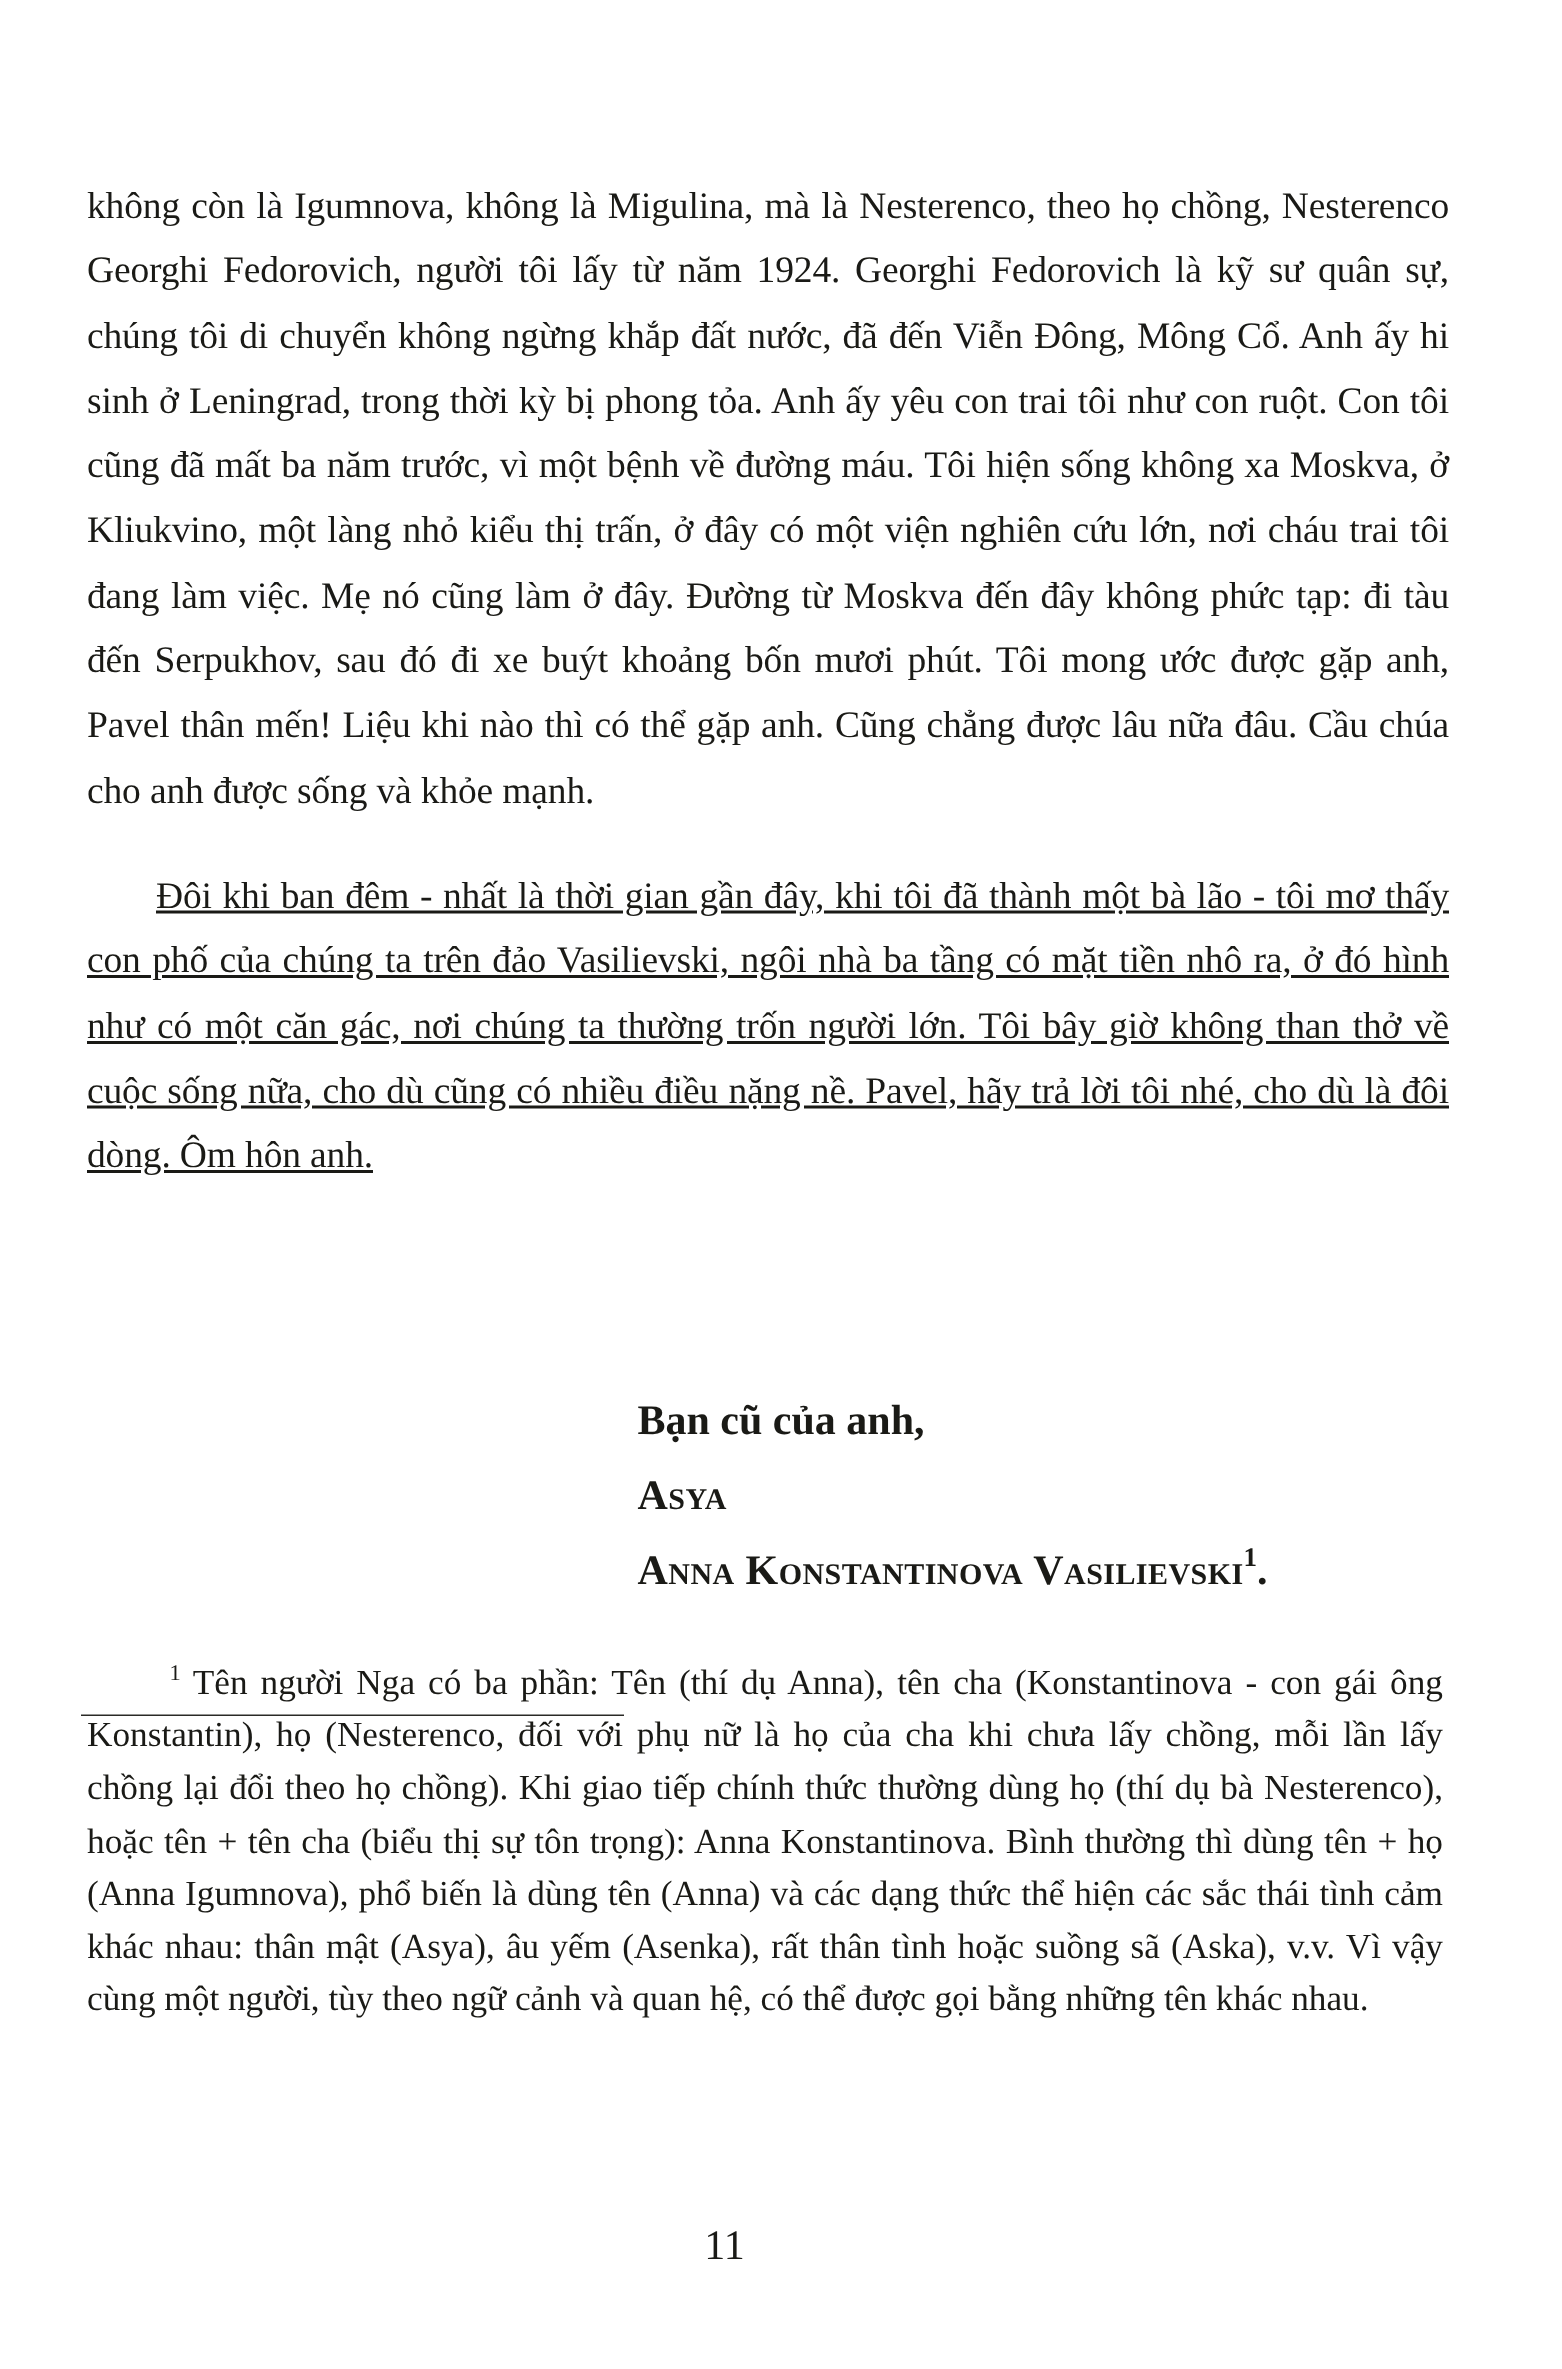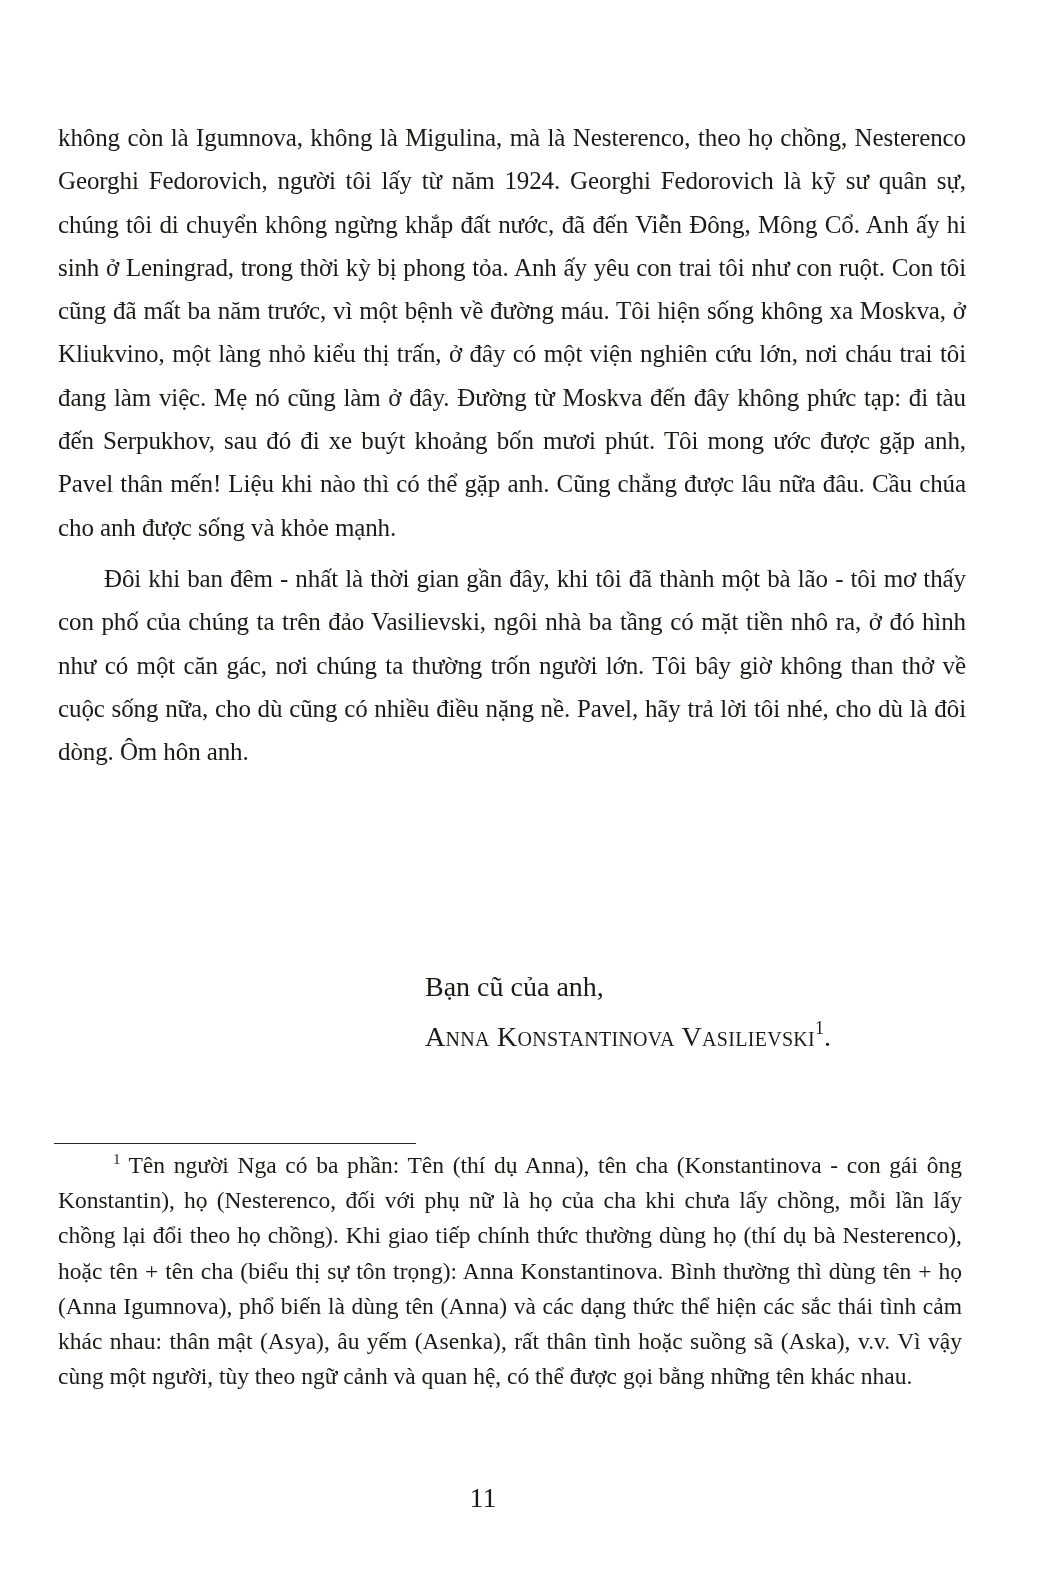--- a/index.html
+++ b/index.html
@@ -23,28 +23,30 @@
     }
     .para {
       font-size: 25px;
       line-height: 43.3px;
       text-align: justify;
       margin: 0;
       letter-spacing: -0.1px;
     }
     .para.indent {
       text-indent: 46px;
-      margin-top: 8px;
+      margin-top: 27px;
+      text-decoration: underline;
     }
     .signature {
       position: absolute;
       left: 425px;
-      top: 962px;
+      top: 923px;
       font-size: 28px;
       line-height: 50px;
+      font-weight: bold;
     }
     .signature .sc {
       font-variant: small-caps;
       letter-spacing: 0.3px;
     }
     .signature sup {
       font-size: 18px;
       vertical-align: 12px;
       line-height: 0;
     }
@@ -52,21 +54,21 @@
       position: absolute;
       left: 54px;
       top: 1143px;
       width: 362px;
       height: 0;
       border-top: 1.5px solid #2a2a26;
     }
     .footnote {
       position: absolute;
       left: 58px;
-      top: 1148px;
+      top: 1105px;
       width: 904px;
       font-size: 23.5px;
       line-height: 35.2px;
       text-align: justify;
       margin: 0;
       text-indent: 55px;
     }
     .footnote sup {
       font-size: 15px;
       vertical-align: 9px;
@@ -86,20 +88,21 @@
 </head>
 <body>
 
 <div class="page">
   <p class="para">không còn là Igumnova, không là Migulina, mà là Nesterenco, theo họ chồng, Nesterenco Georghi Fedorovich, người tôi lấy từ năm 1924. Georghi Fedorovich là kỹ sư quân sự, chúng tôi di chuyển không ngừng khắp đất nước, đã đến Viễn Đông, Mông Cổ. Anh ấy hi sinh ở Leningrad, trong thời kỳ bị phong tỏa. Anh ấy yêu con trai tôi như con ruột. Con tôi cũng đã mất ba năm trước, vì một bệnh về đường máu. Tôi hiện sống không xa Moskva, ở Kliukvino, một làng nhỏ kiểu thị trấn, ở đây có một viện nghiên cứu lớn, nơi cháu trai tôi đang làm việc. Mẹ nó cũng làm ở đây. Đường từ Moskva đến đây không phức tạp: đi tàu đến Serpukhov, sau đó đi xe buýt khoảng bốn mươi phút. Tôi mong ước được gặp anh, Pavel thân mến! Liệu khi nào thì có thể gặp anh. Cũng chẳng được lâu nữa đâu. Cầu chúa cho anh được sống và khỏe mạnh.</p>
   <p class="para indent">Đôi khi ban đêm - nhất là thời gian gần đây, khi tôi đã thành một bà lão - tôi mơ thấy con phố của chúng ta trên đảo Vasilievski, ngôi nhà ba tầng có mặt tiền nhô ra, ở đó hình như có một căn gác, nơi chúng ta thường trốn người lớn. Tôi bây giờ không than thở về cuộc sống nữa, cho dù cũng có nhiều điều nặng nề. Pavel, hãy trả lời tôi nhé, cho dù là đôi dòng. Ôm hôn anh.</p>
 </div>
 
 <div class="signature">
   <div>Bạn cũ của anh,</div>
+  <div class="sc">Asya</div>
   <div><span class="sc">Anna Konstantinova Vasilievski</span><sup>1</sup><span>.</span></div>
 </div>
 
 <div class="fn-rule"></div>
 
 <p class="footnote"><sup>1</sup><span>Tên người Nga có ba phần: Tên (thí dụ Anna), tên cha (Konstantinova - con gái ông Konstantin), họ (Nesterenco, đối với phụ nữ là họ của cha khi chưa lấy chồng, mỗi lần lấy chồng lại đổi theo họ chồng). Khi giao tiếp chính thức thường dùng họ (thí dụ bà Nesterenco), hoặc tên + tên cha (biểu thị sự tôn trọng): Anna Konstantinova. Bình thường thì dùng tên + họ (Anna Igumnova), phổ biến là dùng tên (Anna) và các dạng thức thể hiện các sắc thái tình cảm khác nhau: thân mật (Asya), âu yếm (Asenka), rất thân tình hoặc suồng sã (Aska), v.v. Vì vậy cùng một người, tùy theo ngữ cảnh và quan hệ, có thể được gọi bằng những tên khác nhau.</span></p>
 
 <div class="page-number">11</div>
 
 </body></html>

